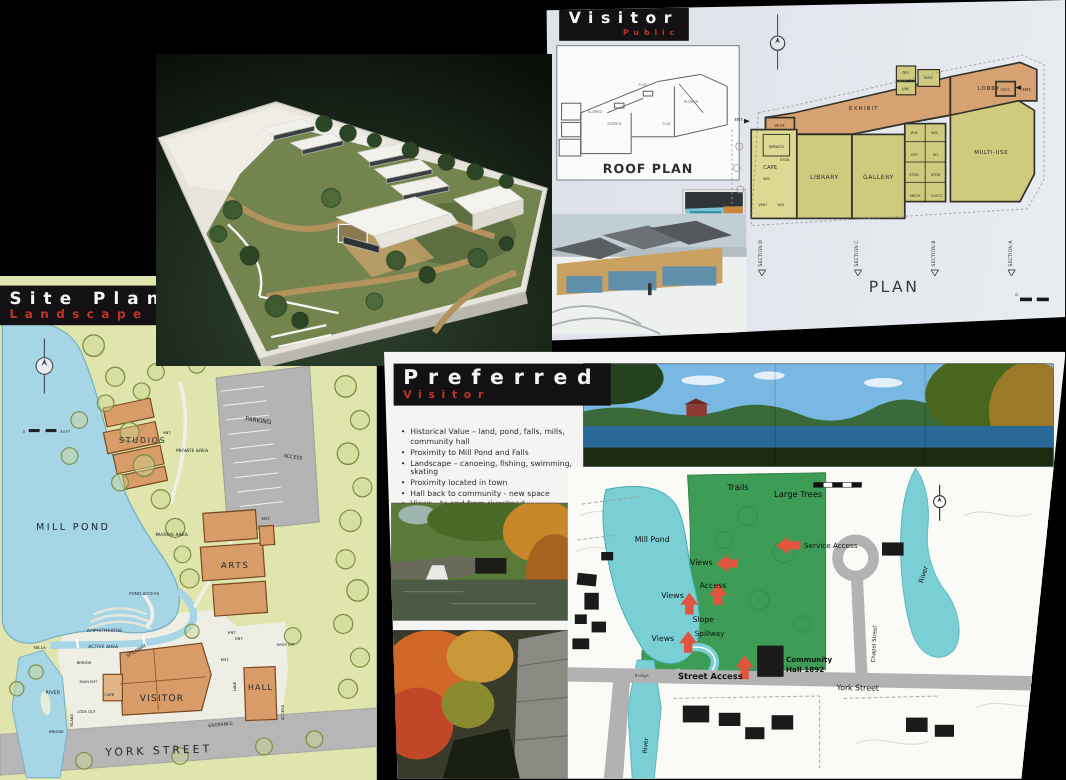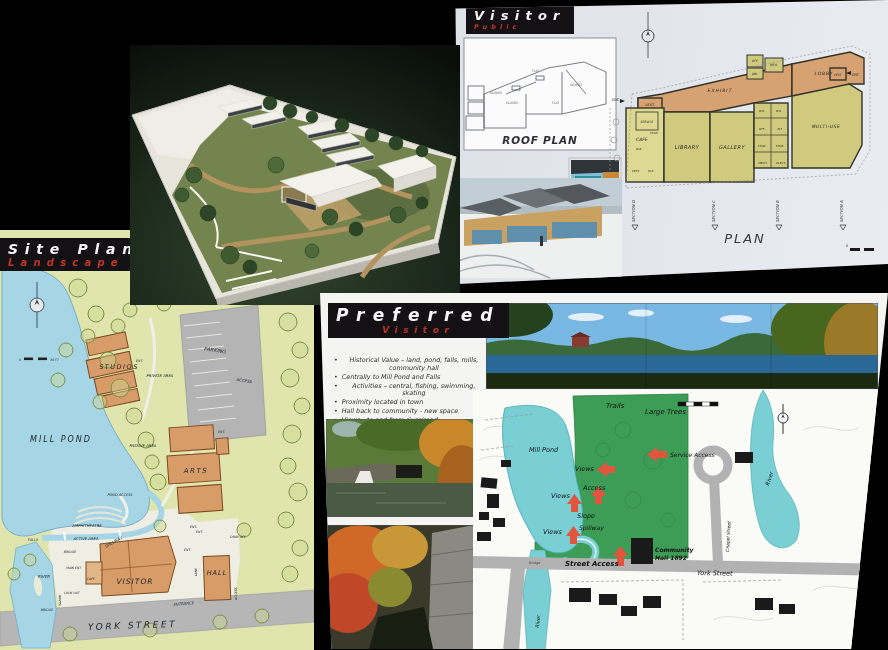--- a/index.html
+++ b/index.html
@@ -1,18 +1,18 @@
 <!DOCTYPE html>
 <html><head>
 <meta charset="utf-8">
 <style>
   html,body{margin:0;padding:0;background:#000;}
   #stage{position:relative;width:888px;height:650px;background:#000;overflow:hidden;
          font-family:"DejaVu Sans",sans-serif;}
-  .board{position:absolute;font-style:italic;}
+  .board{position:absolute;}
   svg text{font-family:"DejaVu Sans",sans-serif;}
   .tblock{position:absolute;background:#141114;padding:3px 8px 3px 8px;z-index:5;}
   .ttitle{color:#f4f4f4;font-weight:bold;letter-spacing:.48em;white-space:nowrap;line-height:1.15;}
   .tsub{color:#c03428;font-weight:bold;letter-spacing:.62em;white-space:nowrap;line-height:1.1;}
   .bullets{position:absolute;color:#2e2e2e;}
   .bullet{display:flex;gap:4px;margin-bottom:1.5px;}
   .bullet .dot{flex:0 0 auto;}
 </style>
 </head>
 <body>
@@ -230,21 +230,21 @@
           <circle cx="182" cy="206" r="7" fill="#4e6a38"></circle>
       </g>
     </svg>
   </div>
 
   <div class="board" style="left:452px;top:0;width:436px;height:284px;z-index:1;
               background:linear-gradient(100deg,#dde1e8,#e9ecf1);
               clip-path:polygon(0.8% 3%,100% 0%,100% 93%,1.5% 100%);">
     <div class="tblock" style="left:14px;top:6px;">
       <div class="ttitle" style="font-size:13px;">Visitor</div>
-      <div class="tsub" style="font-size:6.5px;">Public</div>
+      <div class="tsub" style="font-size:6.5px;text-align:right;">Public</div>
     </div>
     <svg width="436" height="284" viewBox="0 0 436 284" style="position:absolute;left:0;top:0;">
 
       <g stroke="#3a4048" fill="none">
         <line x1="196" y1="12" x2="196" y2="58" stroke-width="0.8"></line>
         <circle cx="196" cy="36" r="6" fill="#e4e7ec" stroke-width="1"></circle>
         <path d="M196,31 l2,5 -2,-1.6 -2,1.6 Z" fill="#3a4048" stroke="none"></path>
       </g>
 
       <g>
@@ -395,37 +395,37 @@
       <text x="293" y="243" font-size="13" letter-spacing="2" text-anchor="middle" fill="#3a3a40">PLAN</text>
       <g>
         <text x="394" y="247" font-size="3.5" fill="#333">0</text>
         <rect x="398" y="248" width="10" height="3" fill="#1a1a1a"></rect>
           <rect x="412" y="248" width="10" height="3" fill="#1a1a1a"></rect>
       </g>
     </svg>
   </div>
 
   <div class="board" style="left:320px;top:293px;width:568px;height:356px;background:#f4f4f2;z-index:3;
-              clip-path:polygon(0% 0%,100% 0%,93.5% 100%,2% 100%);text-align:center;">
+              clip-path:polygon(0% 0%,100% 0%,93.5% 100%,2% 100%);">
     <div class="tblock" style="left:8px;top:10px;">
       <div class="ttitle" style="font-size:17px;">Preferred</div>
       <div class="tsub" style="font-size:9px;">Visitor</div>
     </div>
     <div class="bullets" style="left:14px;top:64px;width:152px;font-size:6.4px;line-height:1.18;">
       <div class="bullet">
           <span class="dot">•</span>
           <span>Historical Value – land, pond, falls, mills, community hall</span>
         </div>
       <div class="bullet">
           <span class="dot">•</span>
-          <span>Centrally to Mill Pond and Falls</span>
-        </div>
-      <div class="bullet">
-          <span class="dot">•</span>
-          <span>Activities – central, fishing, swimming, skating</span>
+          <span>Proximity to Mill Pond and Falls</span>
+        </div>
+      <div class="bullet">
+          <span class="dot">•</span>
+          <span>Landscape – canoeing, fishing, swimming, skating</span>
         </div>
       <div class="bullet">
           <span class="dot">•</span>
           <span>Proximity located in town</span>
         </div>
       <div class="bullet">
           <span class="dot">•</span>
           <span>Hall back to community - new space</span>
         </div>
       <div class="bullet">

